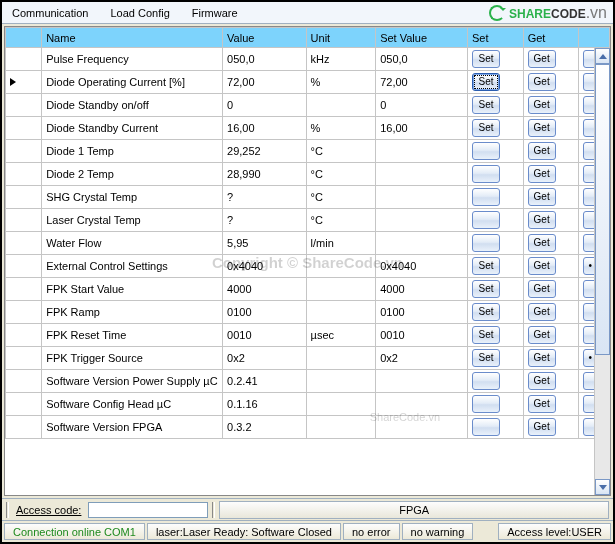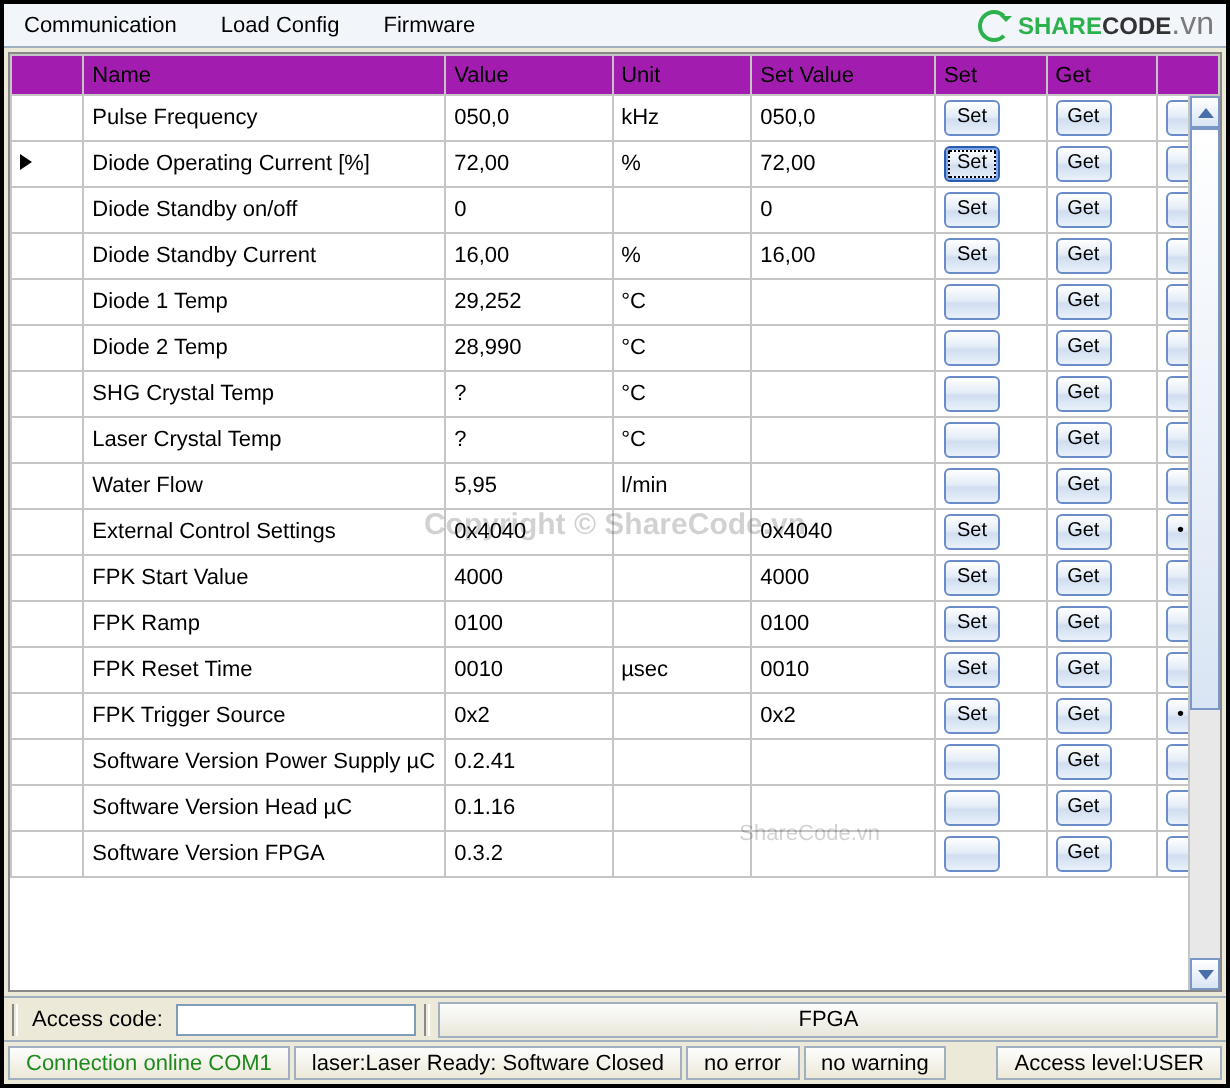--- a/index.html
+++ b/index.html
@@ -84,21 +84,21 @@
     border: 1px solid #C5C5C5;
     padding: 2px 4px;
     text-align: left;
     vertical-align: middle;
     background: #fff;
     height: 22px;
     overflow: hidden;
     white-space: nowrap;
   }
   table.grid th {
-    background: #a21caf;
+    background: #7dd3fc;
     font-weight: normal;
     height: 20px;
   }
   td.name-cell { white-space: normal; line-height: 12px; padding-top:2px; padding-bottom:2px;}
   
   col.c-rowhdr { width: 26px; }
   col.c-name   { width: 130px; }
   col.c-value  { width: 60px; }
   col.c-unit   { width: 50px; }
   col.c-setval { width: 66px; }
@@ -183,21 +183,21 @@
   
   .dock {
     display:flex;
     align-items:center;
     padding: 2px 4px;
     gap: 4px;
     border-top:1px solid #A0B0C0;
     background:#ECE9D8;
     height: 22px;
   }
-  .dock .label { padding:1px 3px;}
+  .dock .label { padding:1px 3px;text-decoration:underline;}
   .dock .sep { width:3px; height:16px; border-left:1px solid #888; border-right:1px solid #fff;}
   .dock input[type=text]{
     width: 120px; height:16px;
     border:1px solid #7F9DB9;
     font: inherit;
     padding: 0 2px;
   }
   .dock .send-strip{
     flex:1;
     border:1px solid #A0B0C0;
@@ -413,21 +413,21 @@
             <td class="name-cell">Software Version Power Supply µC</td>
             <td>0.2.41</td>
             <td></td>
             <td></td>
             <td class="btncell"><span class="cell-btn">&nbsp;</span></td>
             <td class="btncell"><span class="cell-btn">Get</span></td>
             <td class="btncell"><span class="cell-btn small">&nbsp;</span></td>
           </tr>
           <tr>
             <td class="rowhdr"></td>
-            <td class="name-cell">Software Version Head µC</td>
+            <td class="name-cell">Software Config Head µC</td>
             <td>0.1.16</td>
             <td></td>
             <td></td>
             <td class="btncell"><span class="cell-btn">&nbsp;</span></td>
             <td class="btncell"><span class="cell-btn">Get</span></td>
             <td class="btncell"><span class="cell-btn small">&nbsp;</span></td>
           </tr>
           <tr>
             <td class="rowhdr"></td>
             <td class="name-cell">Software Version FPGA</td>

